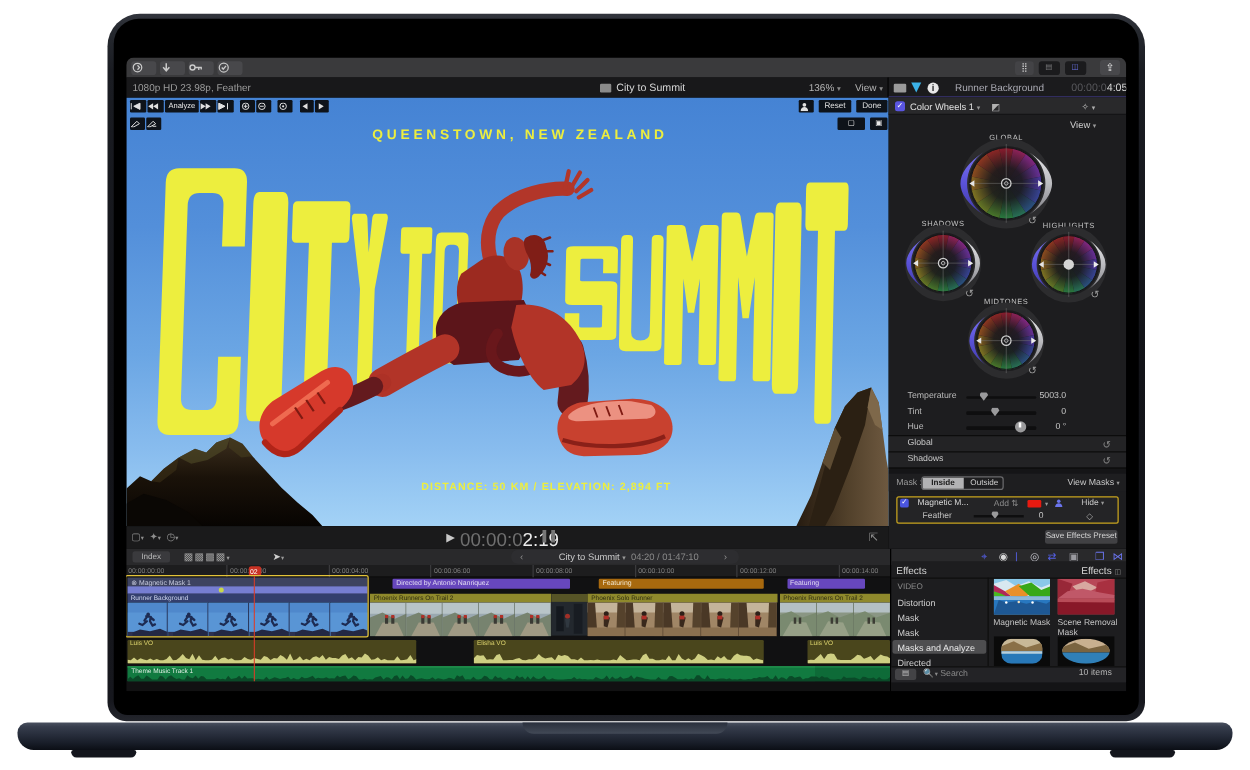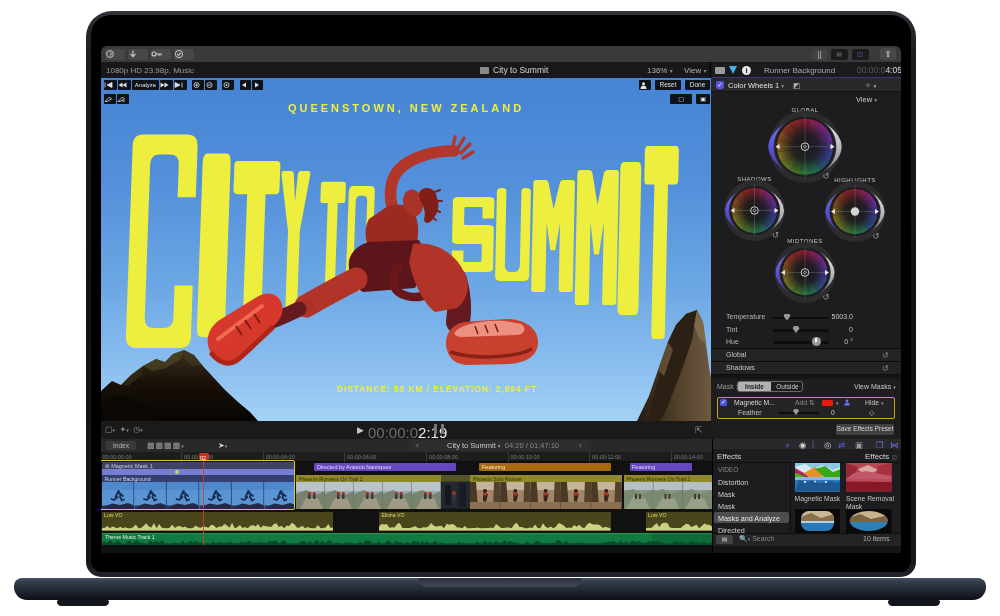--- a/index.html
+++ b/index.html
@@ -43,21 +43,21 @@
         <svg style="vertical-align:middle" width="10" height="10" viewBox="0 0 10 10">
           <circle cx="5" cy="5" r="3.6" fill="none" stroke="#c9c9c9" stroke-width="1"></circle>
           <path d="M3.4 5 L4.6 6.3 L6.8 3.7" fill="none" stroke="#c9c9c9" stroke-width="1.1"></path>
         </svg>
       </div>
 <div class="a" style="left:711px;top:2.5px;width:15px;height:11px;background:#434346;border-radius:2.5px;color:#d0d0d0;font-size:7px;line-height:11px;text-align:center">⣿</div>
 <div class="a" style="left:729.5px;top:2.5px;width:17px;height:11px;background:#1b1b1d;border-radius:2.5px;color:#7a7a7c;font-size:6px;line-height:11px;text-align:center">▤</div>
 <div class="a" style="left:750.5px;top:2.5px;width:17px;height:11px;background:#1b1b1d;border-radius:2.5px;color:#6b74e8;font-size:6px;line-height:11px;text-align:center">◫</div>
 <div class="a" style="left:779px;top:2px;width:16px;height:12px;background:#48484b;border-radius:2.5px;color:#e4e4e4;font-size:8.5px;line-height:12px;text-align:center">⇪</div>
 <div class="a" style="left:0;top:16px;width:800px;height:16px;background:#18181a"></div>
-<div class="a t" style="left:5px;top:19.5px;font-size:8px;color:#9b9b9b">1080p HD 23.98p, Music</div>
+<div class="a t" style="left:5px;top:19.5px;font-size:8px;color:#9b9b9b">1080p HD 23.98p, Feather</div>
 <div class="a" style="left:379px;top:21px;width:9px;height:7px;background:#8a8a8a;border-radius:1px"></div>
 <div class="a t" style="left:392px;top:19px;font-size:8.5px;color:#d6d6d6">City to Summit</div>
 <div class="a t" style="left:546px;top:19.5px;font-size:8px;color:#b4b4b4">136% <span style="font-size:6px;color:#888">▾</span></div>
 <div class="a t" style="left:583px;top:19.5px;font-size:8px;color:#b4b4b4">View <span style="font-size:6px;color:#888">▾</span></div>
 <div class="a" style="left:609px;top:16px;width:1px;height:16px;background:#000"></div>
 <div class="a" style="left:610px;top:16px;width:190px;height:16px;background:#1b1b1d;border-bottom:1px solid #3a3576"></div>
 <div class="a" style="left:614px;top:20.5px;width:10px;height:7px;background:#9a9a9a;border-radius:1px"></div>
 <div class="a" style="left:628px;top:20px;width:0;height:0;border-left:4.5px solid transparent;border-right:4.5px solid transparent;border-top:8px solid #3bb2e8;filter:hue-rotate(0deg)"></div>
 <div class="a" style="left:641px;top:19.5px;width:9px;height:9px;border-radius:50%;background:#e8e8e8;color:#18181a;font-size:7.5px;line-height:9px;text-align:center;font-weight:bold">i</div>
 <div class="a t" style="left:663px;top:19.5px;font-size:8px;color:#a9a9b2">Runner Background</div>
@@ -132,21 +132,21 @@
 <path d="M42 288 L55 281 L64 284 L72 276 L83 272 L80 281 L65 290 L52 293 Z" fill="#54512a" opacity="0.55"></path>
 <path d="M83 272 L93 277 L101 287 L92 288 L82 280 Z" fill="#4a421f" opacity="0.5"></path>
 <path d="M20 307 L30 297 L42 288 L40 298 L27 308 Z" fill="#3c3018" opacity="0.6"></path>
 <path d="M0 343 L0 325 L14 317 L32 322 L50 332 L61 343 Z" fill="#0a0704"></path>
 <path d="M536 343 L548 318 L557 292 L567 264 L575 247 L585 236 L596 232 L602 244 L605 266 L608 289 L610 300 L610 343 Z" fill="url(#rockR)"></path>
 <path d="M567 264 L575 247 L585 236 L596 232 L591 262 L580 294 L566 330 L559 343 L546 343 L555 310 Z" fill="#2b2013"></path>
 <path d="M596 232 L602 244 L605 266 L599 262 L593 248 Z" fill="#7e684a"></path>
 <path d="M557 292 L567 264 L572 272 L563 298 Z" fill="#5e4c33"></path>
 
 </svg>
-<div class="a" style="left:0;top:24px;width:610px;text-align:center;font-size:11px;font-weight:bold;letter-spacing:3px;color:#edee3e">QUEENSTOWN, NEW ZEALAND</div>
+<div class="a" style="left:10px;top:24px;width:610px;text-align:center;font-size:11px;font-weight:bold;letter-spacing:3px;color:#edee3e">QUEENSTOWN, NEW ZEALAND</div>
 <div class="a" style="left:0;top:306px;width:672px;text-align:center;font-size:8.5px;font-weight:bold;letter-spacing:0.9px;color:#edee3e">DISTANCE: 50 KM / ELEVATION: 2,894 FT</div>
 <div class="a" style="left:3px;top:2px;width:13px;height:10px;background:rgba(10,10,10,.92);border-radius:1px;text-align:center">
           <svg style="vertical-align:top;margin-top:2px" width="9" height="6" viewBox="0 0 9 6">
             <path d="M1 0.5 V5.5 M8 0.5 L3 3 L8 5.5 Z" fill="#e0e0e0" stroke="#e0e0e0" stroke-width="0.8"></path>
           </svg>
         </div>
 <div class="a" style="left:17px;top:2px;width:13px;height:10px;background:rgba(10,10,10,.92);border-radius:1px;text-align:center">
           <svg style="vertical-align:top;margin-top:2px" width="9" height="6" viewBox="0 0 9 6">
             <path d="M4.5 0.5 L0.5 3 L4.5 5.5 Z M8.5 0.5 L4.5 3 L8.5 5.5 Z" fill="#e0e0e0"></path>
           </svg>

